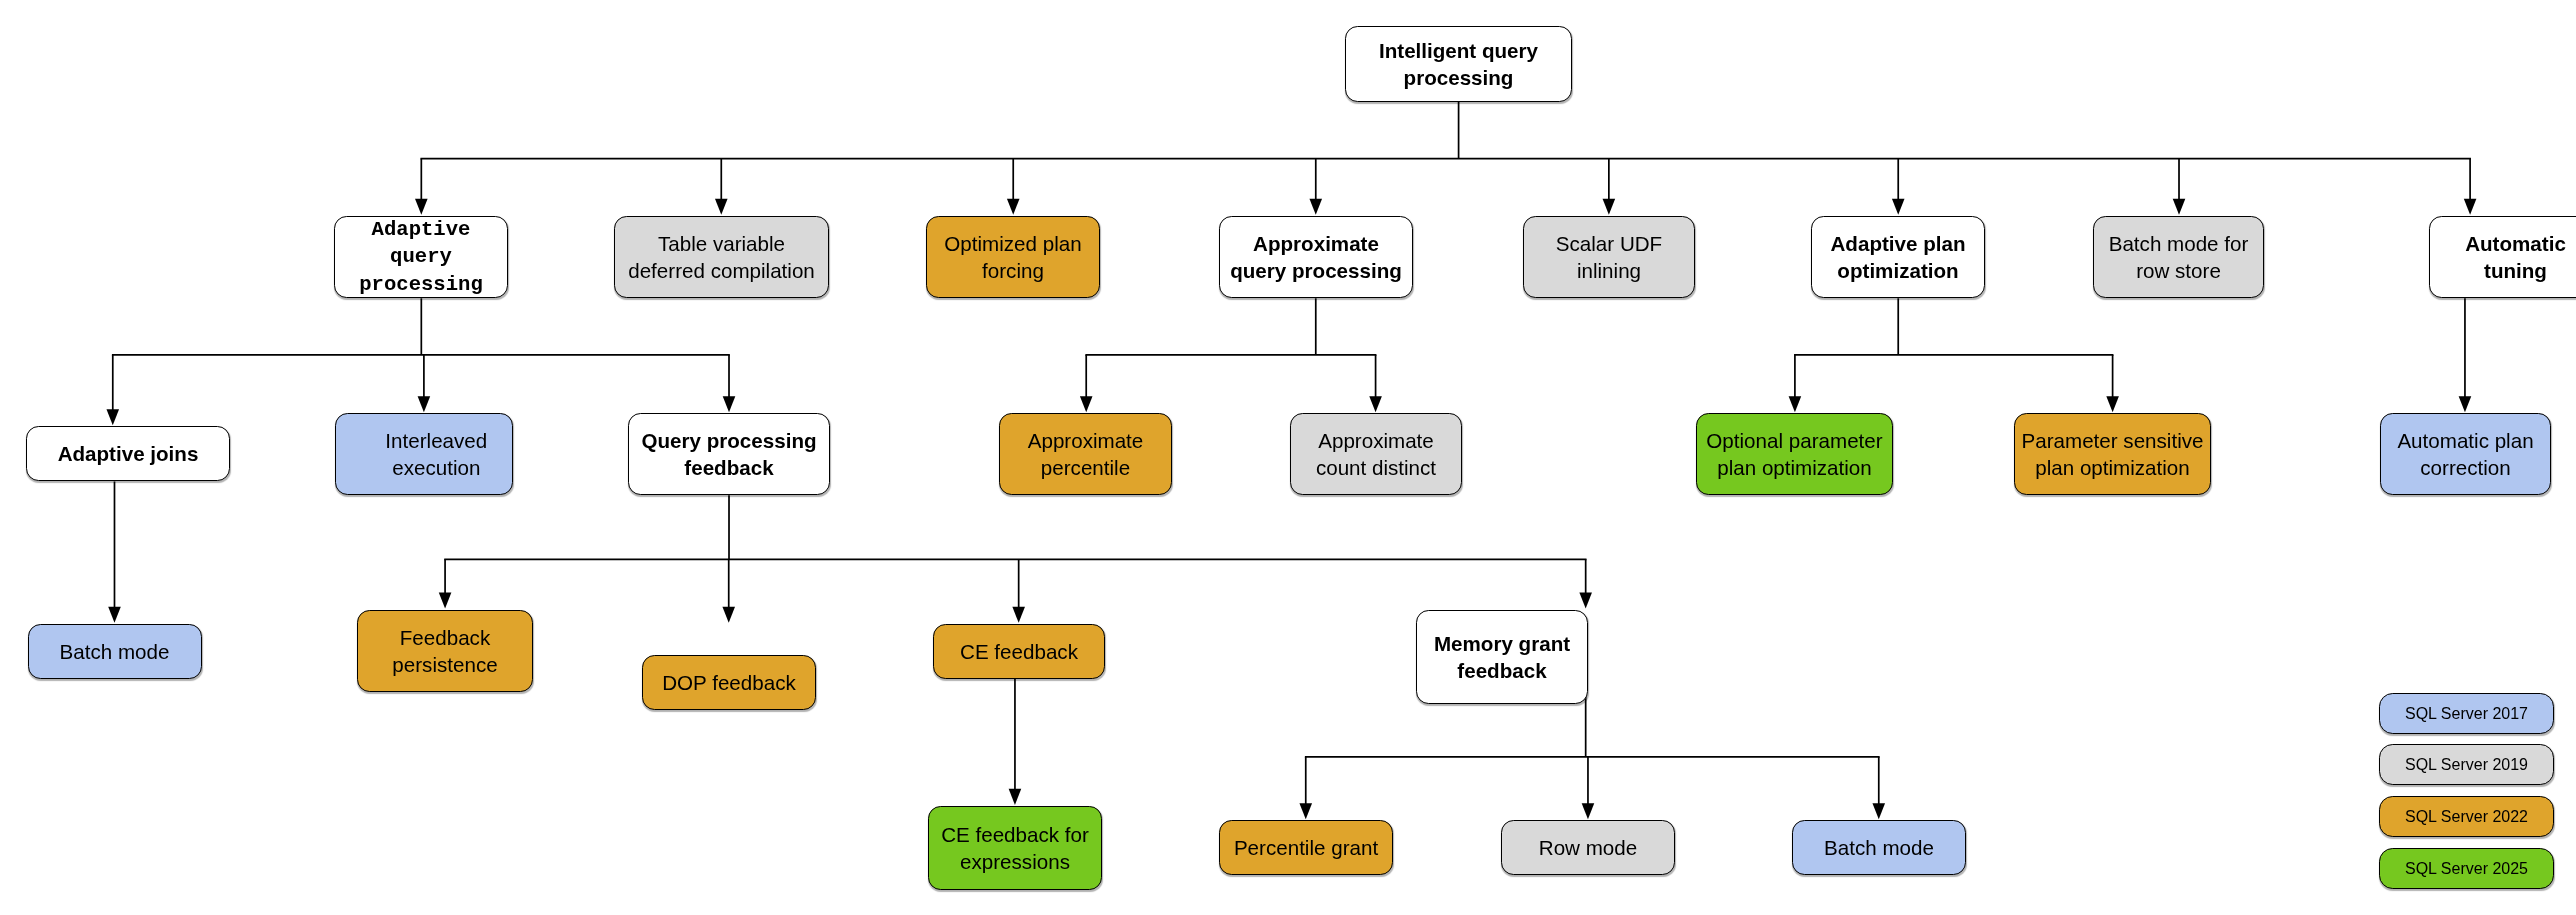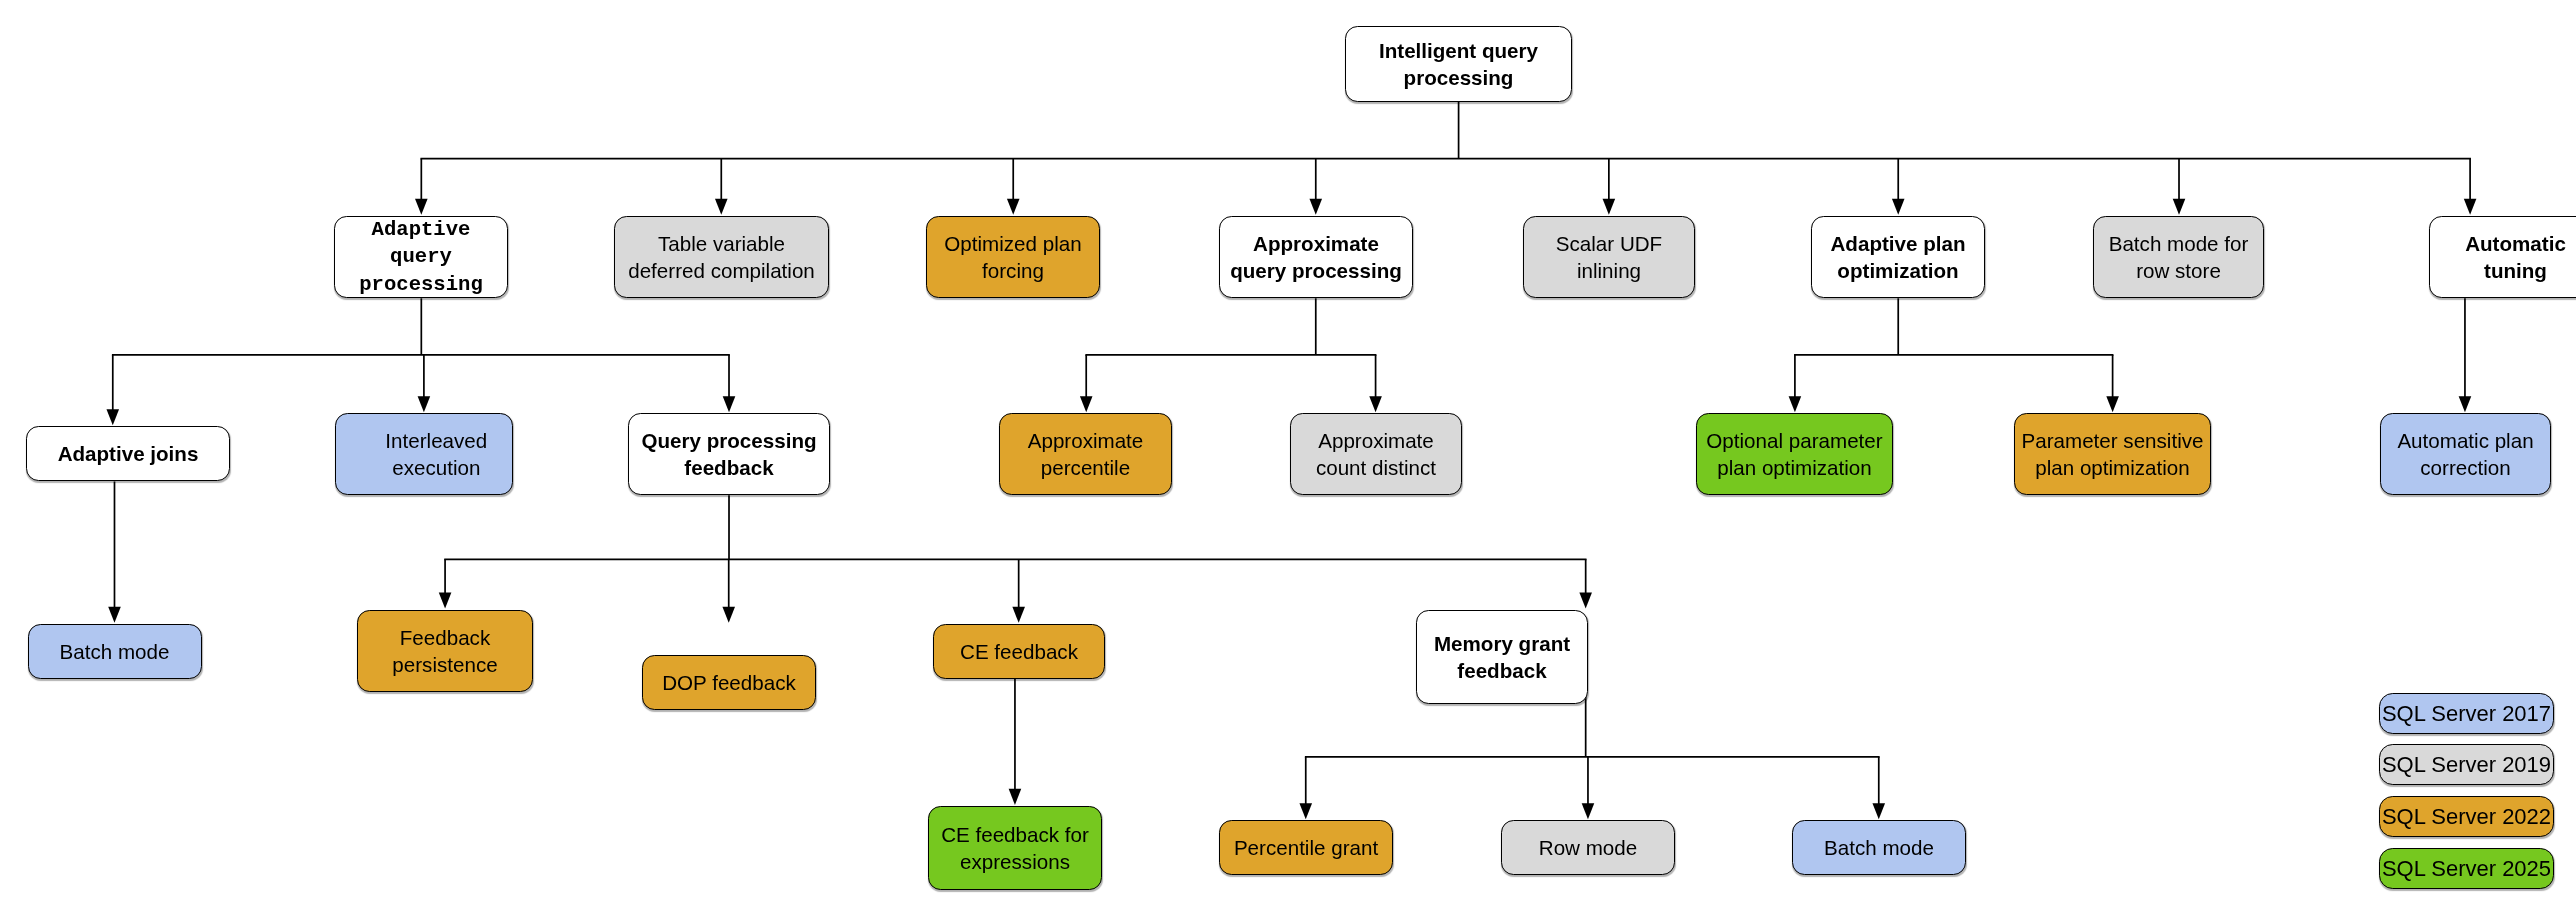--- a/index.html
+++ b/index.html
@@ -10,21 +10,21 @@
     position:absolute;display:flex;align-items:center;justify-content:center;
     text-align:center;border:1.7px solid #000;border-radius:12.6px;box-sizing:border-box;
     font-size:20.6px;line-height:27.5px;color:#000;
     box-shadow:0.6px 1.1px 1.1px rgba(0,0,0,0.30);
     padding:1.1px 3.4px;
   }
   .node.bold{font-weight:bold;}
   .legend-pill{
     position:absolute;display:flex;align-items:center;justify-content:center;
     border:1.7px solid #000;border-radius:13.7px;box-sizing:border-box;
-    font-size:22px;color:#000;box-shadow:0.6px 1.1px 1.1px rgba(0,0,0,0.30);
+    font-size:16px;color:#000;box-shadow:0.6px 1.1px 1.1px rgba(0,0,0,0.30);
     white-space:nowrap;
   }
 </style>
 </head>
 <body>
 
 <div id="canvas">
   <svg id="edge-layer" viewBox="0 0 4500 1600" xmlns="http://www.w3.org/2000/svg">
       <line x1="2548" y1="177" x2="2548" y2="277" stroke="#000000" stroke-width="3"></line>
       <line x1="734.5" y1="277" x2="4316.5" y2="277" stroke="#000000" stroke-width="3"></line>

